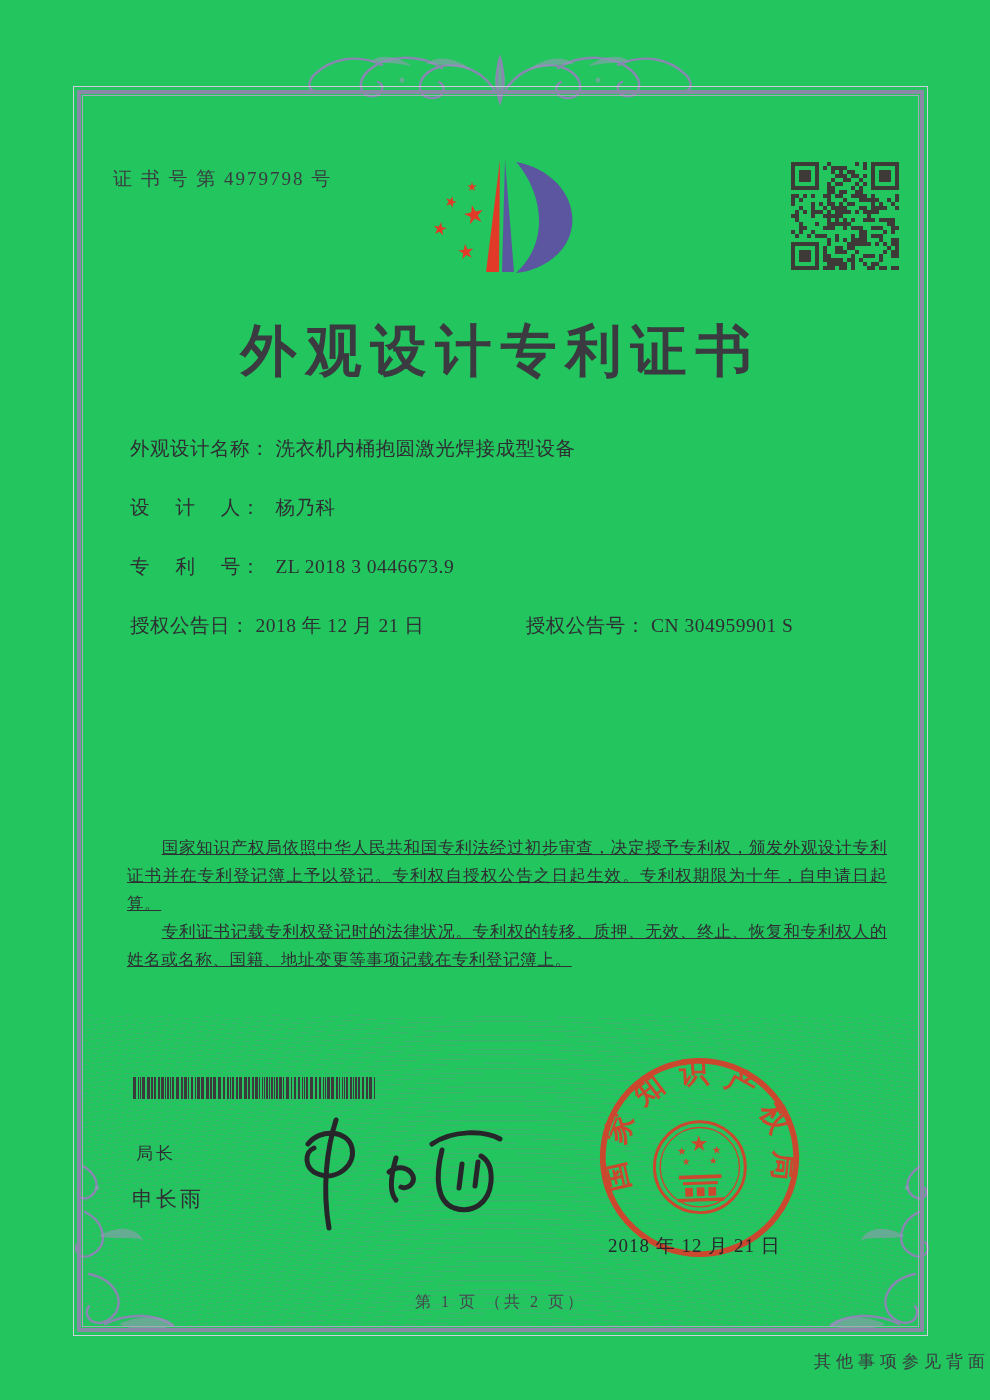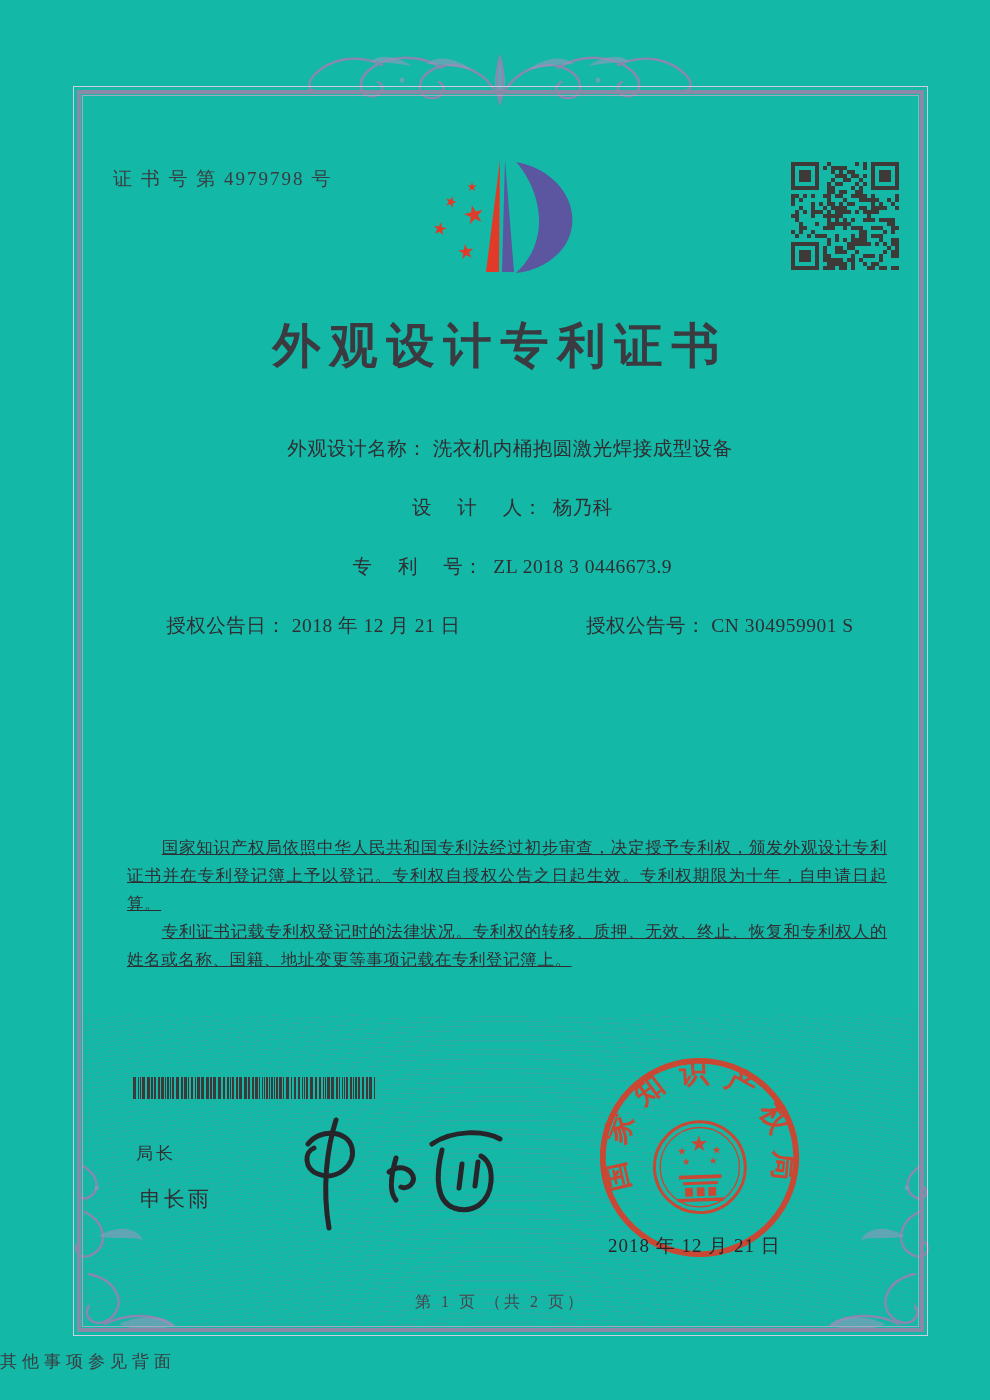--- a/index.html
+++ b/index.html
@@ -1,18 +1,18 @@
 <!DOCTYPE html>
 <html><head>
 <meta charset="utf-8">
 <style>
   html,body{margin:0;padding:0;background:#e8e6df;}
   .page{
     position:relative;width:990px;height:1400px;margin:0 auto;
-    background:#14b8a6;overflow:hidden;
+    background:#22c55e;overflow:hidden;
     font-family:"Liberation Serif","DejaVu Serif",serif;color:#2e2e33;
   }
   .abs{position:absolute;}
   
   .frame{
     position:absolute;left:77px;top:90px;width:847px;height:1242px;
     border:4px solid #8b88a8;box-sizing:border-box;z-index:3;pointer-events:none;
   }
   .frame .inner{position:absolute;inset:1px;border:1px solid #a8a5bf;}
   .frame .outer{position:absolute;inset:-8px;border:1px solid #cfcddd;}
@@ -26,44 +26,44 @@
   
   svg.ornaments{position:absolute;left:0;top:0;z-index:2;pointer-events:none;}
   .orn-stroke{fill:none;stroke:#8a87b2;stroke-width:2.4;stroke-linecap:round;}
   .orn-fill{fill:#9a97bd;opacity:0.55;stroke:none;}
   
   .certno{left:113px;top:166px;font-size:19px;letter-spacing:2px;color:#3a3a40;z-index:4;}
   .logo{left:424px;top:152px;z-index:4;}
   .qr{left:791px;top:162px;z-index:4;}
   .title{
     left:77px;top:314px;width:847px;text-align:center;z-index:4;
-    font-size:48px;font-weight:bold;letter-spacing:9px;color:#3a3a40;
+    font-size:56px;font-weight:bold;letter-spacing:9px;color:#3a3a40;
   }
   
-  .fields{left:130px;top:419px;width:760px;font-size:19.5px;z-index:4;letter-spacing:0.5px;text-align:center;}
+  .fields{left:130px;top:419px;width:760px;font-size:19.5px;z-index:4;letter-spacing:0.5px;}
   .fields .row{height:59px;line-height:59px;white-space:nowrap;}
   .fields .lab{display:inline-block;width:140px;}
   .fields .val{white-space:pre-wrap;}
   .fields .grant .lab{width:auto;}
-  .fields .grant .lab2{margin-left:120px;}
+  .fields .grant .lab2{margin-left:96px;}
   
   .body-text{left:127px;top:834px;width:760px;z-index:4;text-decoration:underline;}
   .body-text p{
     margin:0;font-size:16.5px;line-height:28px;text-align:justify;
     text-indent:2.1em;color:#2e2e33;letter-spacing:0.6px;
   }
   
   .barcode{left:131px;top:1077px;z-index:4;}
   .signer-title{left:136px;top:1142px;font-size:17px;letter-spacing:3px;z-index:4;}
-  .signer-name{left:140px;top:1185px;font-size:21px;letter-spacing:3px;z-index:4;}
+  .signer-name{left:132px;top:1185px;font-size:21px;letter-spacing:3px;z-index:4;}
   .signature{left:272px;top:1106px;z-index:5;}
   .seal{left:597px;top:1055px;z-index:4;opacity:0.94;transform:rotate(-2deg);}
   .seal-date{left:608px;top:1233px;font-size:19px;letter-spacing:1px;color:#26262b;z-index:5;}
   .page-info{left:77px;top:1292px;width:847px;text-align:center;font-size:16px;letter-spacing:3px;color:#45454e;z-index:4;}
-  .back-note{left:0;top:1350px;width:990px;text-align:left;font-size:17px;letter-spacing:5px;color:#3a3a40;z-index:4;}
+  .back-note{left:0;top:1350px;width:990px;text-align:right;font-size:17px;letter-spacing:5px;color:#3a3a40;z-index:4;}
 </style>
 </head>
 <body>
 
 <div class="page">
 
   <div class="guilloche"></div>
 
   <svg class="ornaments" width="990" height="1400" viewBox="0 0 990 1400">
     <defs>

